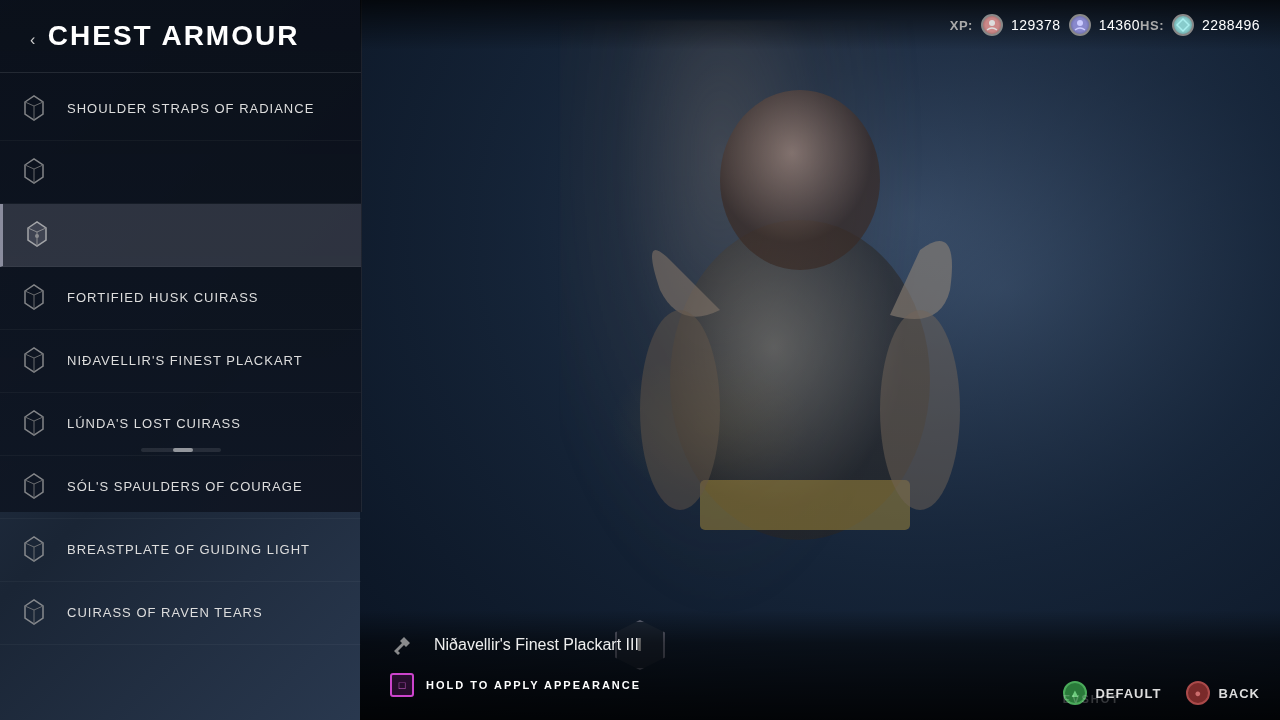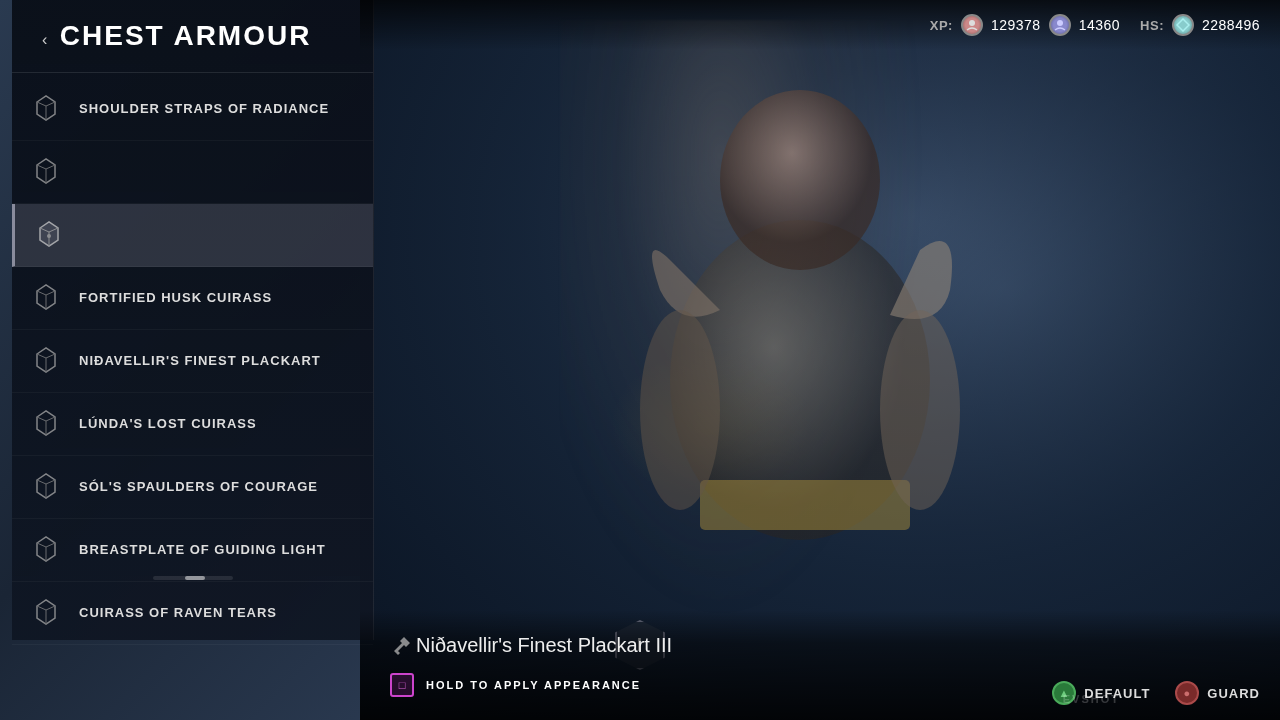--- a/index.html
+++ b/index.html
@@ -49,21 +49,20 @@
       position: absolute;
       top: 0;
       left: 360px;
       right: 0;
       height: 50px;
       z-index: 10;
       display: flex;
       align-items: center;
       justify-content: flex-end;
       padding: 0 20px;
-      gap: 20px;
       background: linear-gradient(180deg, rgba(0,0,0,0.7) 0%, transparent 100%);
     }
 
     .hud-group {
       display: flex;
       align-items: center;
       gap: 8px;
       font-size: 14px;
       font-weight: bold;
       letter-spacing: 0.5px;
@@ -101,23 +100,23 @@
     .hud-value {
       color: #fff;
       font-size: 14px;
       font-weight: normal;
     }
 
     
     .left-panel {
       position: absolute;
       top: 0;
-      left: 12px;
+      left: 0;
       width: 362px;
-      height: 640px;
+      height: 512px;
       background: linear-gradient(180deg, rgba(10,15,25,0.97) 0%, rgba(15,22,35,0.95) 100%);
       z-index: 5;
       border-right: 1px solid rgba(255,255,255,0.08);
     }
 
     
     .panel-title {
       padding: 20px 20px 20px 30px;
       border-bottom: 1px solid rgba(255,255,255,0.1);
       margin-bottom: 5px;
@@ -191,21 +190,21 @@
     }
 
     .armor-icon-svg {
       width: 34px;
       height: 34px;
       opacity: 0.75;
     }
 
     .item-name {
       font-size: 13px;
-      font-weight: bold;
+      font-weight: normal;
       letter-spacing: 1px;
       text-transform: uppercase;
       color: #ddd;
       line-height: 1.3;
     }
 
     .armour-item.selected .item-name {
       color: #fff;
     }
 
@@ -221,22 +220,22 @@
       display: flex;
       flex-direction: column;
       justify-content: flex-end;
       padding-bottom: 15px;
     }
 
     .item-preview-name {
       display: flex;
       align-items: center;
       padding: 0 30px 8px;
-      gap: 2px;
-      font-size: 20px;
+      gap: 20px;
+      font-size: 16px;
       color: #eee;
     }
 
     .preview-icon {
       width: 24px;
       height: 24px;
       opacity: 0.8;
     }
 
     .action-button {
@@ -573,17 +572,17 @@
   </div>
 </div>
 
 <div class="bottom-right-buttons">
   <div class="ctrl-btn">
     <div class="btn-circle green">▲</div>
     <span>DEFAULT</span>
   </div>
   <div class="ctrl-btn">
     <div class="btn-circle red">●</div>
-    <span>GUARD</span>
+    <span>BACK</span>
   </div>
 </div>
 
 <div class="watermark">EVSHOT</div>
 
 </body></html>

